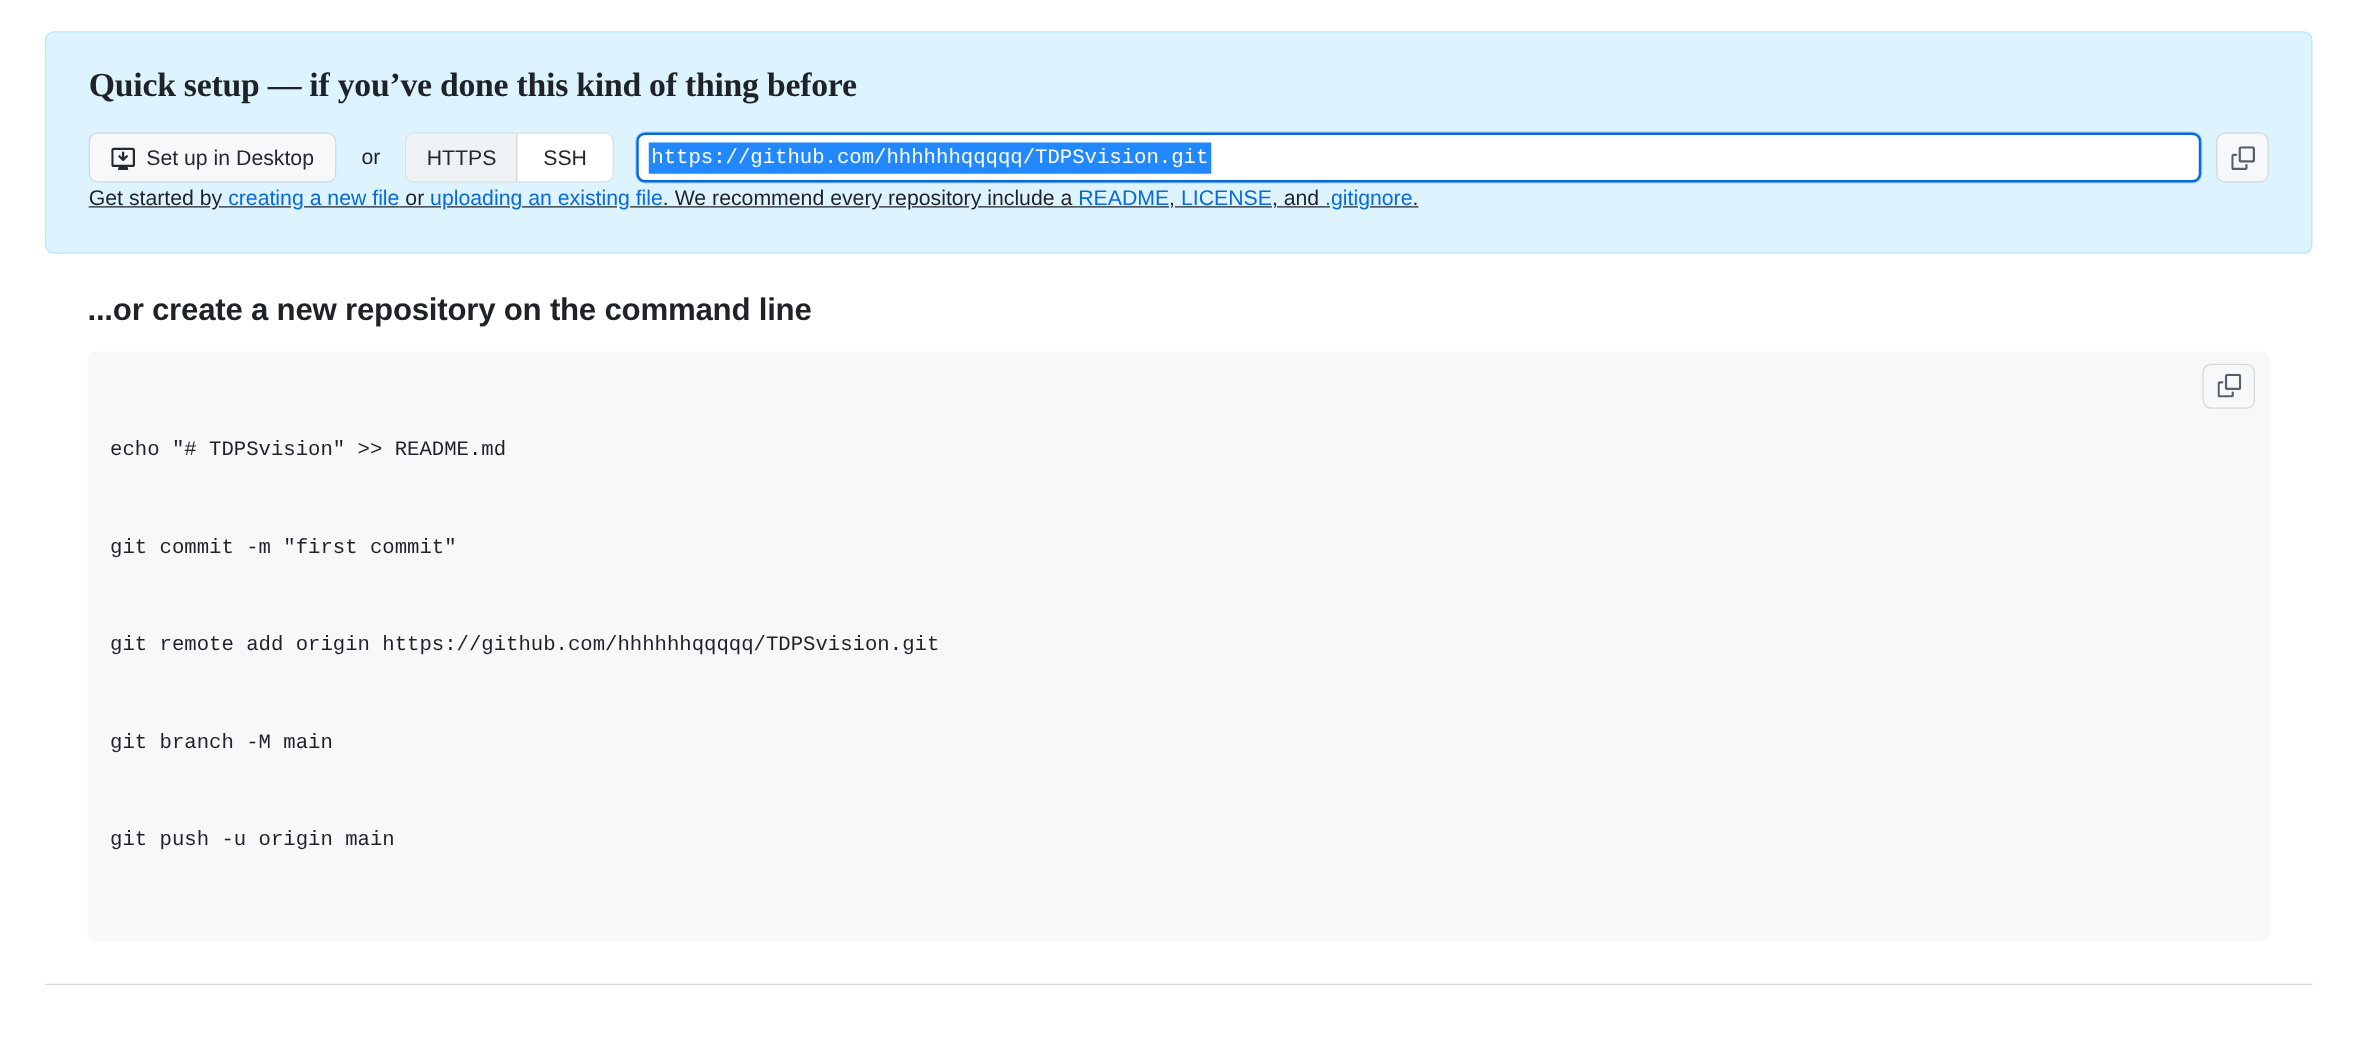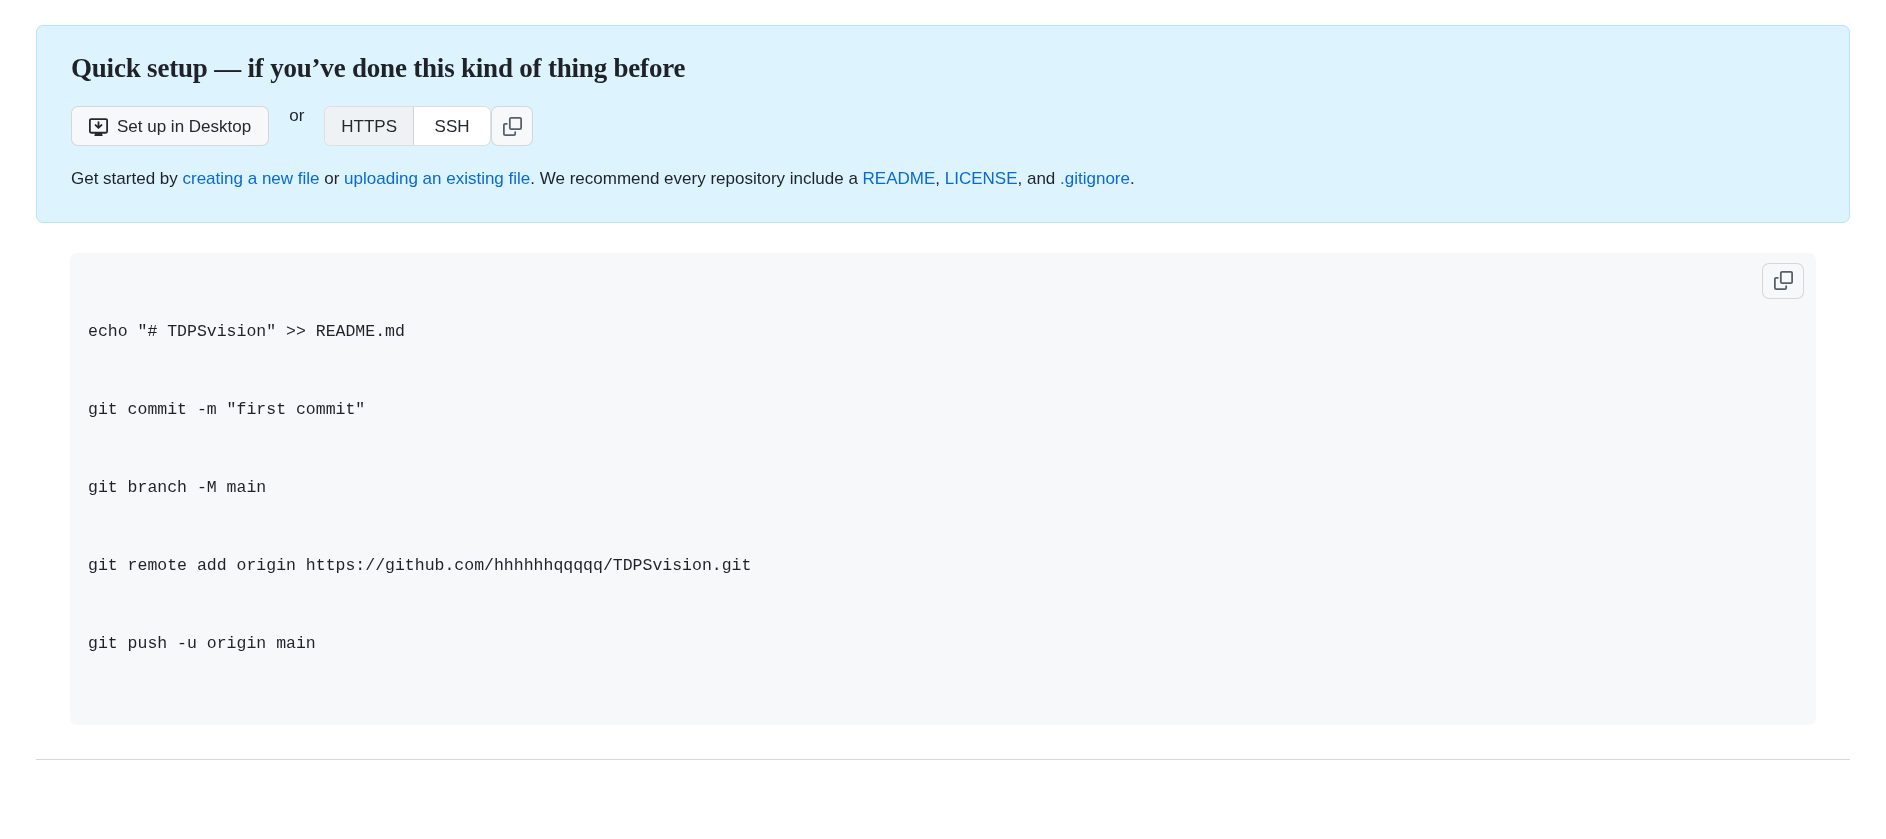--- a/index.html
+++ b/index.html
@@ -36,20 +36,21 @@
     font-weight: 700;
     letter-spacing: -0.2px;
     color: #1f2328;
     margin: 0 0 22px 0;
     line-height: 1.2;
     font-family: Liberation Serif, serif;
   }
 
   .qs-row {
     display: flex;
+    align-items: center;
     gap: 0;
     height: 40px;
   }
 
   
   .btn-desktop {
     display: inline-flex;
     align-items: center;
     gap: 9px;
     height: 40px;
@@ -136,24 +137,24 @@
     border-radius: 7px;
     display: inline-flex;
     align-items: center;
     justify-content: center;
     cursor: pointer;
     padding: 0;
   }
   .btn-copy svg { display: block; }
 
   .qs-help {
-    margin-top: 20px;
     font-size: 17px;
     color: #1f2328;
     line-height: 1.5;
+    text-decoration: underline;
   }
   .qs-help a {
     color: #0969da;
     text-decoration: none;
   }
 
   
   .cmd-section {
     border-bottom: 1px solid #d1d9e0;
     padding: 30px 34px 34px 34px;
@@ -212,44 +213,48 @@
         <span>Set up in Desktop</span>
       </button>
 
       <span class="or-text">or</span>
 
       <div class="proto-group">
         <button class="proto-btn selected">HTTPS</button>
         <button class="proto-btn">SSH</button>
       </div>
 
+      <div class="url-wrap">
+        <span class="url-value">https://github.com/hhhhhhqqqqq/TDPSvision.git</span>
+      </div>
 
       <button class="btn-copy" title="Copy url to clipboard">
         <span>
           <svg width="19" height="19" viewBox="0 0 16 16" fill="#57606a" aria-hidden="true">
             <path d="M0 6.75C0 5.784.784 5 1.75 5h1.5a.75.75 0 0 1 0 1.5h-1.5a.25.25 0 0 0-.25.25v7.5c0 .138.112.25.25.25h7.5a.25.25 0 0 0 .25-.25v-1.5a.75.75 0 0 1 1.5 0v1.5A1.75 1.75 0 0 1 9.25 16h-7.5A1.75 1.75 0 0 1 0 14.25Z"></path>
             <path d="M5 1.75C5 .784 5.784 0 6.75 0h7.5C15.216 0 16 .784 16 1.75v7.5A1.75 1.75 0 0 1 14.25 11h-7.5A1.75 1.75 0 0 1 5 9.25Zm1.75-.25a.25.25 0 0 0-.25.25v7.5c0 .138.112.25.25.25h7.5a.25.25 0 0 0 .25-.25v-7.5a.25.25 0 0 0-.25-.25Z"></path>
           </svg>
         </span>
       </button>
     </div>
 
     <div class="qs-help">
       <span>Get started by </span><a href="#">creating a new file</a><span> or </span><a href="#">uploading an existing file</a><span>. We recommend every repository include a </span><a href="#">README</a><span>, </span><a href="#">LICENSE</a><span>, and </span><a href="#">.gitignore</a><span>.</span>
     </div>
   </section>
 
   <section class="cmd-section">
+    <h3 class="cmd-heading">...or create a new repository on the command line</h3>
 
     <div class="cmd-box">
       <div class="cmd-lines">
         <div>echo "# TDPSvision" &gt;&gt; README.md</div>
         <div>git commit -m "first commit"</div>
+        <div>git remote add origin https://github.com/hhhhhhqqqqq/TDPSvision.git</div>
         <div>git branch -M main</div>
-        <div>git remote add origin https://github.com/hhhhhhqqqqq/TDPSvision.git</div>
         <div>git push -u origin main</div>
       </div>
       <button class="btn-copy" title="Copy to clipboard">
         <span>
           <svg width="19" height="19" viewBox="0 0 16 16" fill="#57606a" aria-hidden="true">
             <path d="M0 6.75C0 5.784.784 5 1.75 5h1.5a.75.75 0 0 1 0 1.5h-1.5a.25.25 0 0 0-.25.25v7.5c0 .138.112.25.25.25h7.5a.25.25 0 0 0 .25-.25v-1.5a.75.75 0 0 1 1.5 0v1.5A1.75 1.75 0 0 1 9.25 16h-7.5A1.75 1.75 0 0 1 0 14.25Z"></path>
             <path d="M5 1.75C5 .784 5.784 0 6.75 0h7.5C15.216 0 16 .784 16 1.75v7.5A1.75 1.75 0 0 1 14.25 11h-7.5A1.75 1.75 0 0 1 5 9.25Zm1.75-.25a.25.25 0 0 0-.25.25v7.5c0 .138.112.25.25.25h7.5a.25.25 0 0 0 .25-.25v-7.5a.25.25 0 0 0-.25-.25Z"></path>
           </svg>
         </span>
       </button>

